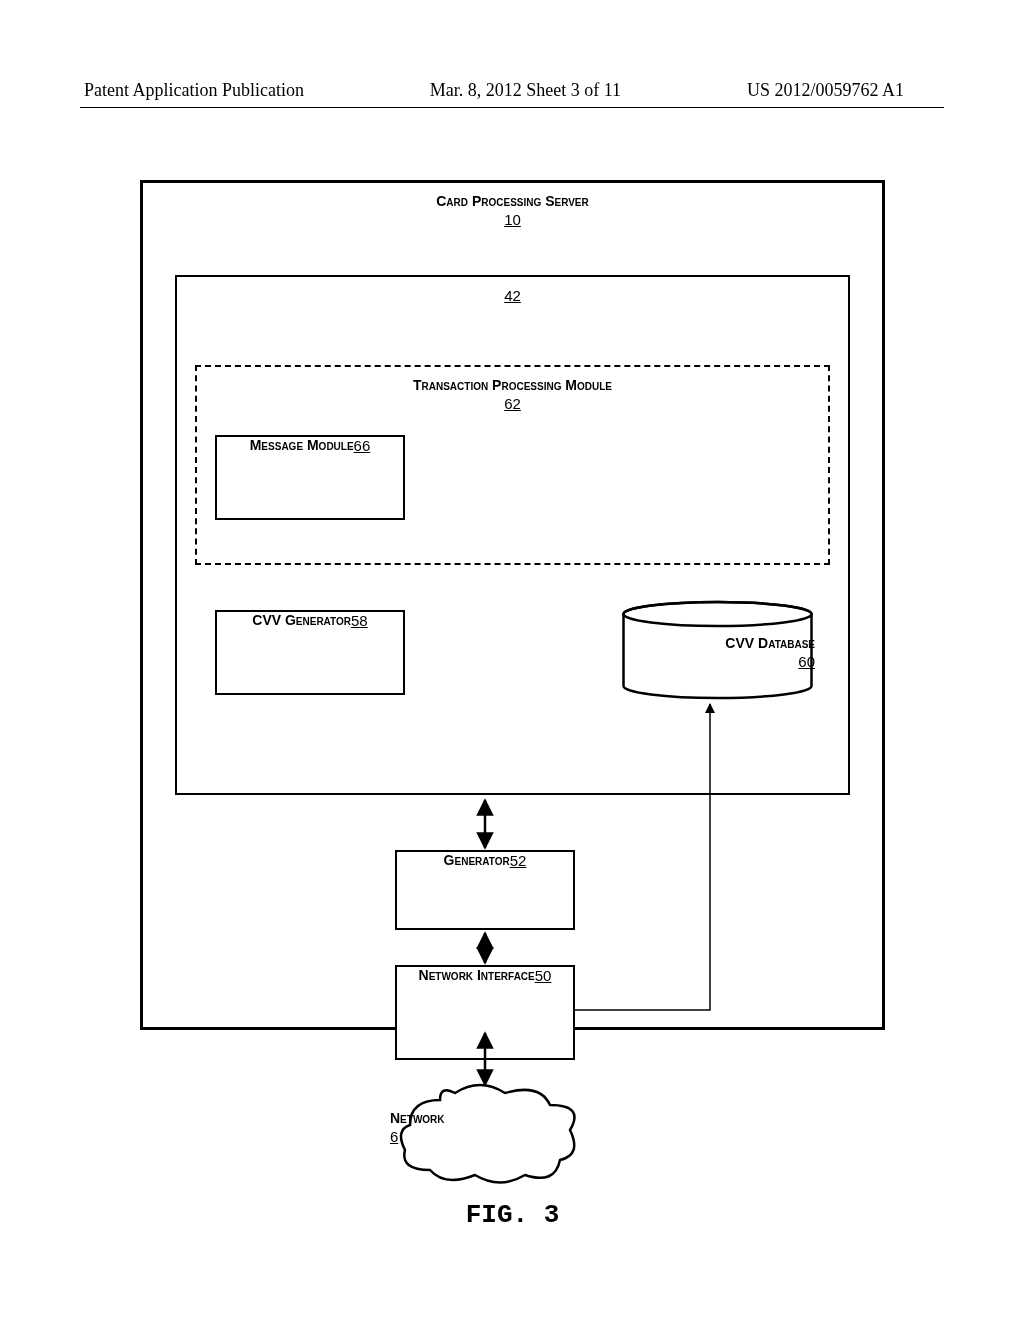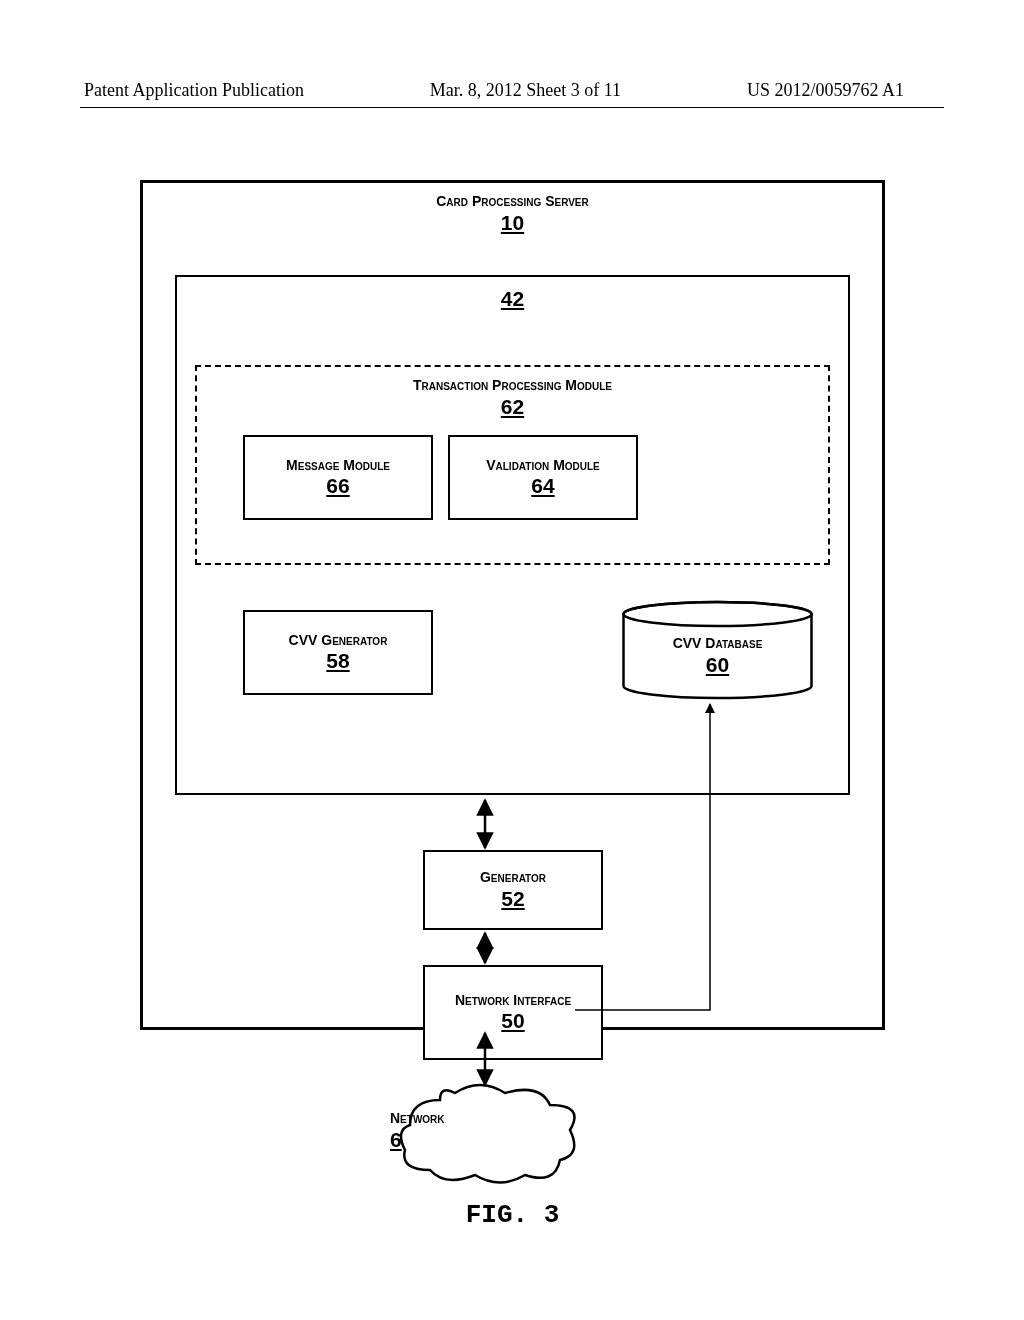--- a/index.html
+++ b/index.html
@@ -40,34 +40,33 @@
     border: 3px solid #000;
     background: #fff;
     text-align: center;
   }
   .small-box {
     position: absolute;
     border: 2px solid #000;
     background: #fff;
     text-align: center;
     display: flex;
-    flex-direction: column;
+    flex-direction: row;
     justify-content: center;
-    margin-left: 28px;
   }
   .lbl {
     font-variant: small-caps;
     font-weight: bold;
     font-size: 14px;
     line-height: 1.25;
   }
   .num {
-    font-weight: bold;
+    font-weight: normal;
     text-decoration: underline;
-    font-size: 21px;
+    font-size: 15px;
   }
   .title-block {
     padding-top: 10px;
   }
   .card-server { top: 0; left: 0; width: 745px; height: 850px; }
   .data-storage { top: 95px; left: 35px; width: 675px; height: 520px; border-width:2.5px; }
   .tp-module {
     position: absolute;
     top: 185px; left: 55px; width: 635px; height: 200px;
     border: 2px dashed #000;
@@ -78,21 +77,21 @@
   .rec-module { top: 245px; left: 485px; width: 185px; height: 95px; }
   .cvv-gen    { top: 430px; left: 75px; width: 190px; height: 85px; }
   .cvv-db {
     position: absolute;
     top: 420px; left: 480px; width: 195px; height: 100px;
   }
   .cvv-db svg { position:absolute; top:0; left:0; }
   .cvv-db .cyl-text {
     position: absolute;
     top: 35px; left: 0; width: 100%;
-    text-align: center;
+    text-align: right;
   }
   .processor   { top: 670px; left: 255px; width: 180px; height: 80px; }
   .net-if      { top: 785px; left: 255px; width: 180px; height: 95px; }
   .cloud {
     position: absolute;
     top: 895px; left: 250px; width: 195px; height: 115px;
   }
   .cloud svg { position:absolute; top:0; left:0; }
   .cloud .cloud-text {
     position: absolute;
@@ -143,24 +142,20 @@
   <div class="tp-module">
     <div class="title-block">
       <div class="lbl">Transaction Processing Module</div>
       <div class="num">62</div>
     </div>
   </div>
 
   <div class="small-box msg-module">
     <div class="lbl">Message Module</div>
     <div class="num">66</div>
-  </div>
-  <div class="small-box val-module">
-    <div class="lbl">Validation Module</div>
-    <div class="num">64</div>
   </div>
 
   <div class="small-box cvv-gen">
     <div class="lbl">CVV Generator</div>
     <div class="num">58</div>
   </div>
 
   <div class="cvv-db">
     <svg width="195" height="100" viewBox="0 0 195 100">
       <ellipse cx="97.5" cy="14" rx="94" ry="12" fill="#fff" stroke="#000" stroke-width="2.5"></ellipse>

